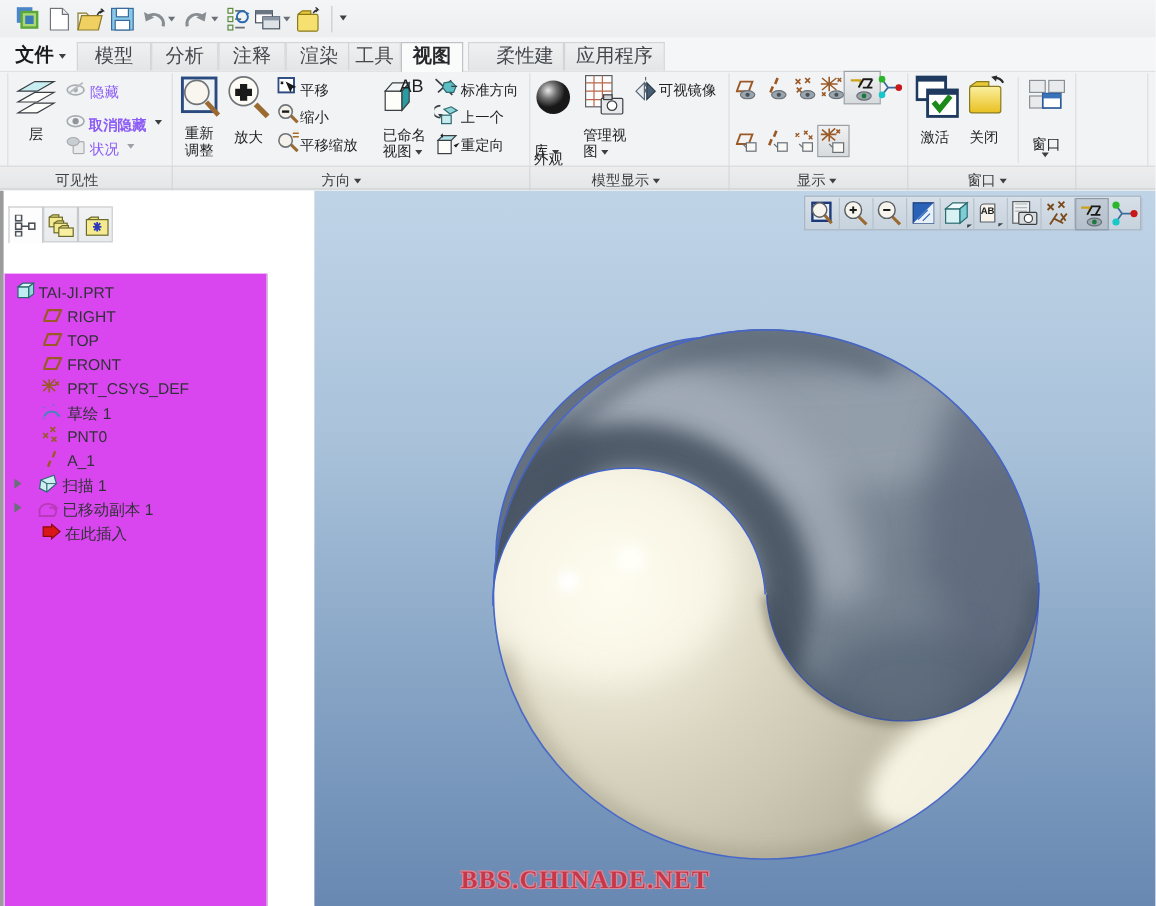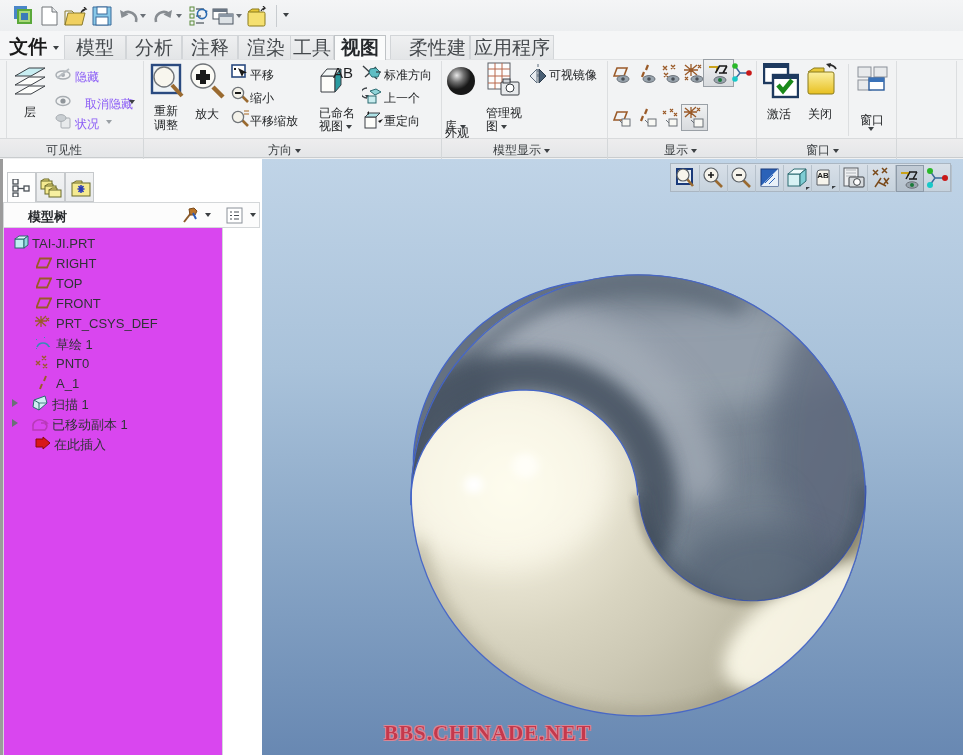--- a/index.html
+++ b/index.html
@@ -6,21 +6,21 @@
 html,body { width:963px; height:755px; overflow:hidden; font-family:"Liberation Sans", sans-serif; background:#fff; }
 #app { position:relative; width:963px; height:755px; background:#f0f1f2; }
 .abs { position:absolute; }
 
 
 #qat { position:absolute; left:0; top:0; width:963px; height:31px; background:linear-gradient(#f4f5f6,#eceef0); }
 #title { position:absolute; left:660px; top:6px; width:260px; text-align:center; font-size:14px; font-weight:bold; color:#3b3b3b; white-space:nowrap; }
 
 
 #tabrow { position:absolute; left:0; top:31px; width:963px; height:28px; background:#f5f6f7; }
-.tab { position:absolute; top:4px; height:24px; line-height:24px; text-align:center; font-size:19px; color:#44484c; background:linear-gradient(#eff0f1,#e3e5e7); border:1px solid #d2d5d8; border-bottom:none; }
+.tab { position:absolute; top:4px; height:24px; line-height:24px; text-align:center; font-size:16px; color:#44484c; background:linear-gradient(#eff0f1,#e3e5e7); border:1px solid #d2d5d8; border-bottom:none; }
 .tab.file { background:none; border:none; color:#1a1a1a; font-weight:bold; }
 .tab.active { background:#fafbfb; border:1px solid #bfc3c6; border-bottom:none; color:#26292c; font-weight:bold; z-index:3; height:25px; }
 
 
 #ribbon { position:absolute; left:0; top:59px; width:963px; height:79px; background:#f2f3f4; border-top:1px solid #e0e2e4; }
 #gstrip { position:absolute; left:0; top:138px; width:963px; height:20px; background:linear-gradient(#ededee,#e4e6e8); border-top:1px solid #d8dadc; border-bottom:1px solid #c9ccce; }
 .glabel { position:absolute; top:3px; font-size:12px; color:#3c4043; white-space:nowrap; }
 .gsep { position:absolute; top:0; width:1px; background:#d4d7d9; }
 .rsep { position:absolute; top:61px; height:96px; width:1px; background:#dcdee0; }
 .rlabel { position:absolute; font-size:12px; color:#1d1f21; white-space:nowrap; }
@@ -128,21 +128,21 @@
   <svg class="abs" style="left:55px;top:68px;" width="16" height="12" viewBox="0 0 16 12">
     <ellipse cx="8" cy="7" rx="7" ry="4" fill="none" stroke="#a8adb2" stroke-width="1.4"></ellipse>
     <circle cx="8" cy="7" r="2" fill="#a8adb2"></circle>
     <line x1="2" y1="10" x2="14" y2="1" stroke="#b8bdc2" stroke-width="1.6"></line>
   </svg>
   <div class="rlabel dim" style="left:75px;top:69px;">隐藏</div>
   <svg class="abs" style="left:55px;top:95px;" width="16" height="12" viewBox="0 0 16 12">
     <ellipse cx="8" cy="6" rx="7" ry="4.5" fill="none" stroke="#a8adb2" stroke-width="1.4"></ellipse>
     <circle cx="8" cy="6" r="2.6" fill="#8f959a"></circle>
   </svg>
-  <div class="rlabel dim" style="left:85px;top:96px;">取消隐藏</div>
+  <div class="rlabel dim" style="left:74px;top:96px;font-weight:bold;">取消隐藏</div>
   <span class="ddarrow" style="position:absolute;left:129px;top:100px;"></span>
   <svg class="abs" style="left:55px;top:114px;" width="17" height="15" viewBox="0 0 17 15">
     <rect x="6" y="4" width="9" height="10" rx="1" fill="#e8eaec" stroke="#a8adb2"></rect>
     <ellipse cx="6" cy="4" rx="5" ry="3.4" fill="#c9ced2" stroke="#a8adb2"></ellipse>
   </svg>
   <div class="rlabel dim" style="left:75px;top:116px;">状况</div>
   <span class="ddarrow" style="position:absolute;left:106px;top:120px;border-top-color:#9aa0a5;"></span>
 
   <svg class="abs" style="left:150px;top:63px;" width="36" height="38" viewBox="0 0 36 38">
     <rect x="2" y="2" width="28" height="28" fill="#eef3f6" stroke="#2a4a80" stroke-width="2.4"></rect>
@@ -348,34 +348,20 @@
       <path d="M5,8 l3,-2 l5,0 l0,2" fill="#f0e080" stroke="#6a6a2a"></path>
         <rect x="5" y="8" width="11" height="8" fill="#f5ea90" stroke="#6a6a2a"></rect>
       <path d="M9,12 l3,-2 l5,0 l0,2" fill="#f0e080" stroke="#6a6a2a"></path>
         <rect x="9" y="12" width="12" height="7" fill="#f8f0a0" stroke="#6a6a2a"></rect>
     </svg>
     <svg class="abs" style="left:68px;top:21px;" width="20" height="17" viewBox="0 0 20 17">
       <path d="M2,3 l3,-2 l6,0 l0,2" fill="#f0e080" stroke="#6a6a2a"></path>
       <rect x="1" y="3" width="18" height="13" fill="#f5ea90" stroke="#6a6a2a"></rect>
       <path d="M10,5 v8 M6.5,9 h7 M7.5,6 l5,6 M12.5,6 l-5,6" stroke="#2a3ab8" stroke-width="1.5"></path>
     </svg>
-    <div id="nhead">
-        <span style="position:absolute;left:24px;top:5px;font-size:13px;font-weight:bold;color:#26292c;">模型树</span>
-      <svg class="abs" style="left:178px;top:4px;" width="17" height="17" viewBox="0 0 17 17">
-        <path d="M2,15 L9,6" stroke="#8a5a2a" stroke-width="2"></path>
-        <path d="M7,2 l5,-1 l3,3 l-2,4 l-5,0 Z" fill="#b8742a" stroke="#7a4a1a"></path>
-        <path d="M11,6 l3,6" stroke="#2a5ab8" stroke-width="2"></path>
-      </svg>
-      <span class="ddarrow" style="position:absolute;left:201px;top:10px;"></span>
-      <svg class="abs" style="left:222px;top:4px;" width="18" height="17" viewBox="0 0 18 17">
-        <rect x="1" y="1" width="15" height="15" fill="#fff" stroke="#8a9098"></rect>
-        <path d="M4,5 h2 M4,8.5 h2 M4,12 h2 M8,5 h5 M8,8.5 h5 M8,12 h5" stroke="#4a5057" stroke-width="1.2"></path>
-      </svg>
-      <span class="ddarrow" style="position:absolute;left:246px;top:10px;"></span>
-    </div>
     <div id="ntree">
       <div class="trow" style="left:0;top:5px;">
         <svg class="abs" style="left:10px;top:2px;" width="15" height="15" viewBox="0 0 15 15">
           <rect x="1" y="4" width="9" height="9" fill="#bfeef2" stroke="#2a6a70"></rect>
           <path d="M1,4 L5,1 L14,1 L10,4 Z" fill="#dff8fa" stroke="#2a6a70"></path>
           <path d="M10,4 L14,1 L14,10 L10,13 Z" fill="#8fd8de" stroke="#2a6a70"></path>
         </svg>
         <span class="lbl" style="left:28px;">TAI-JI.PRT</span>
       </div>
       <div class="trow" style="left:0;top:25px;">

